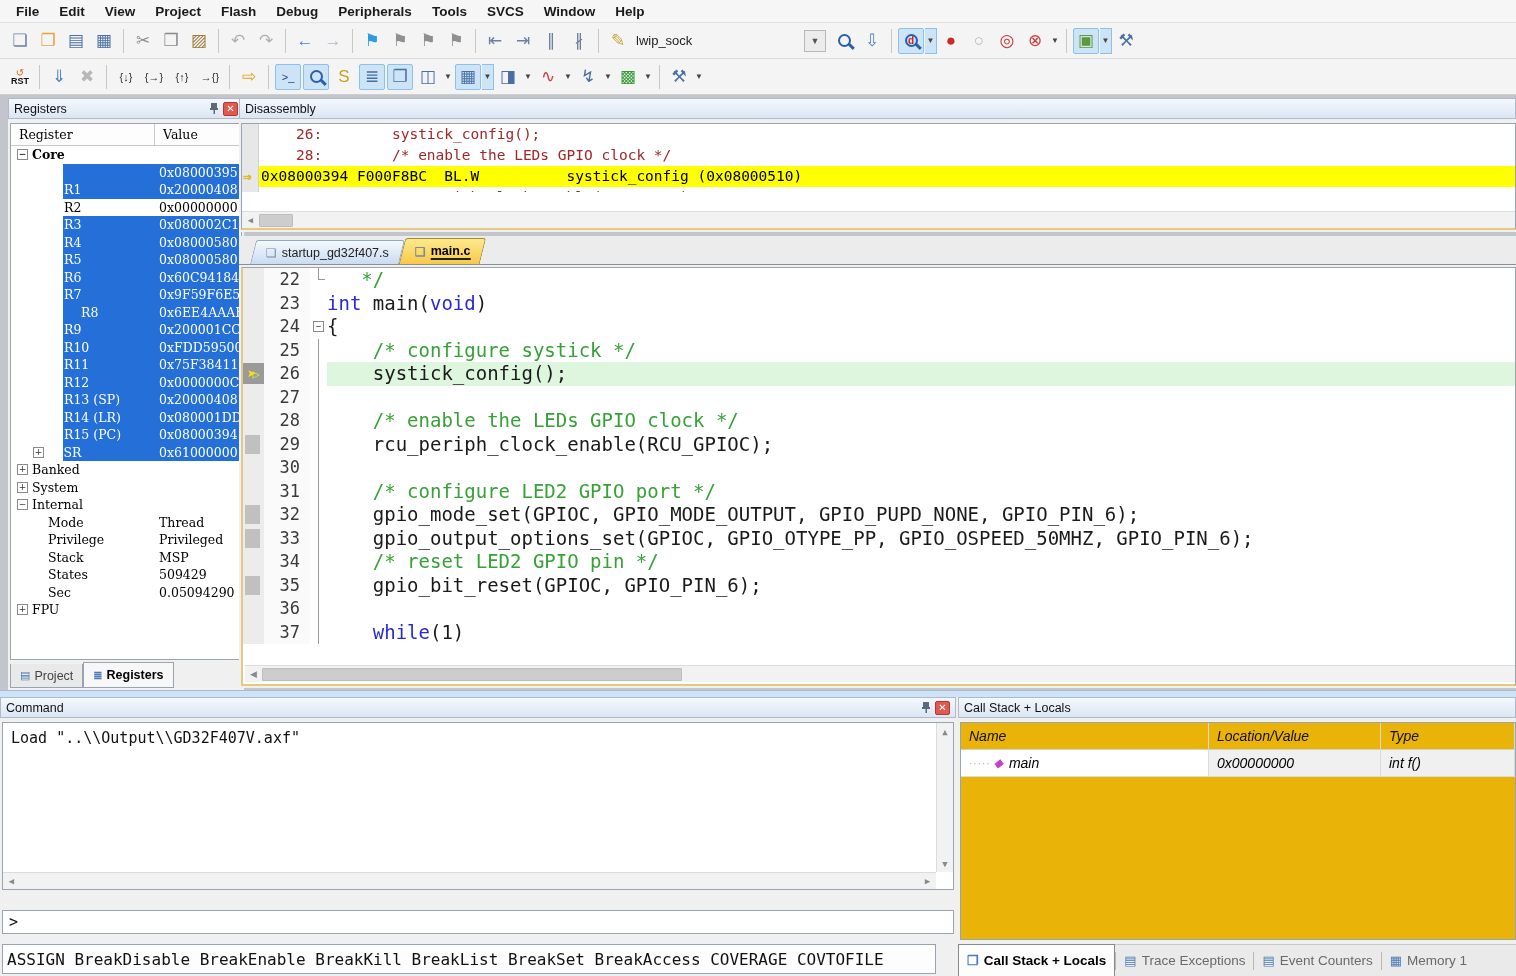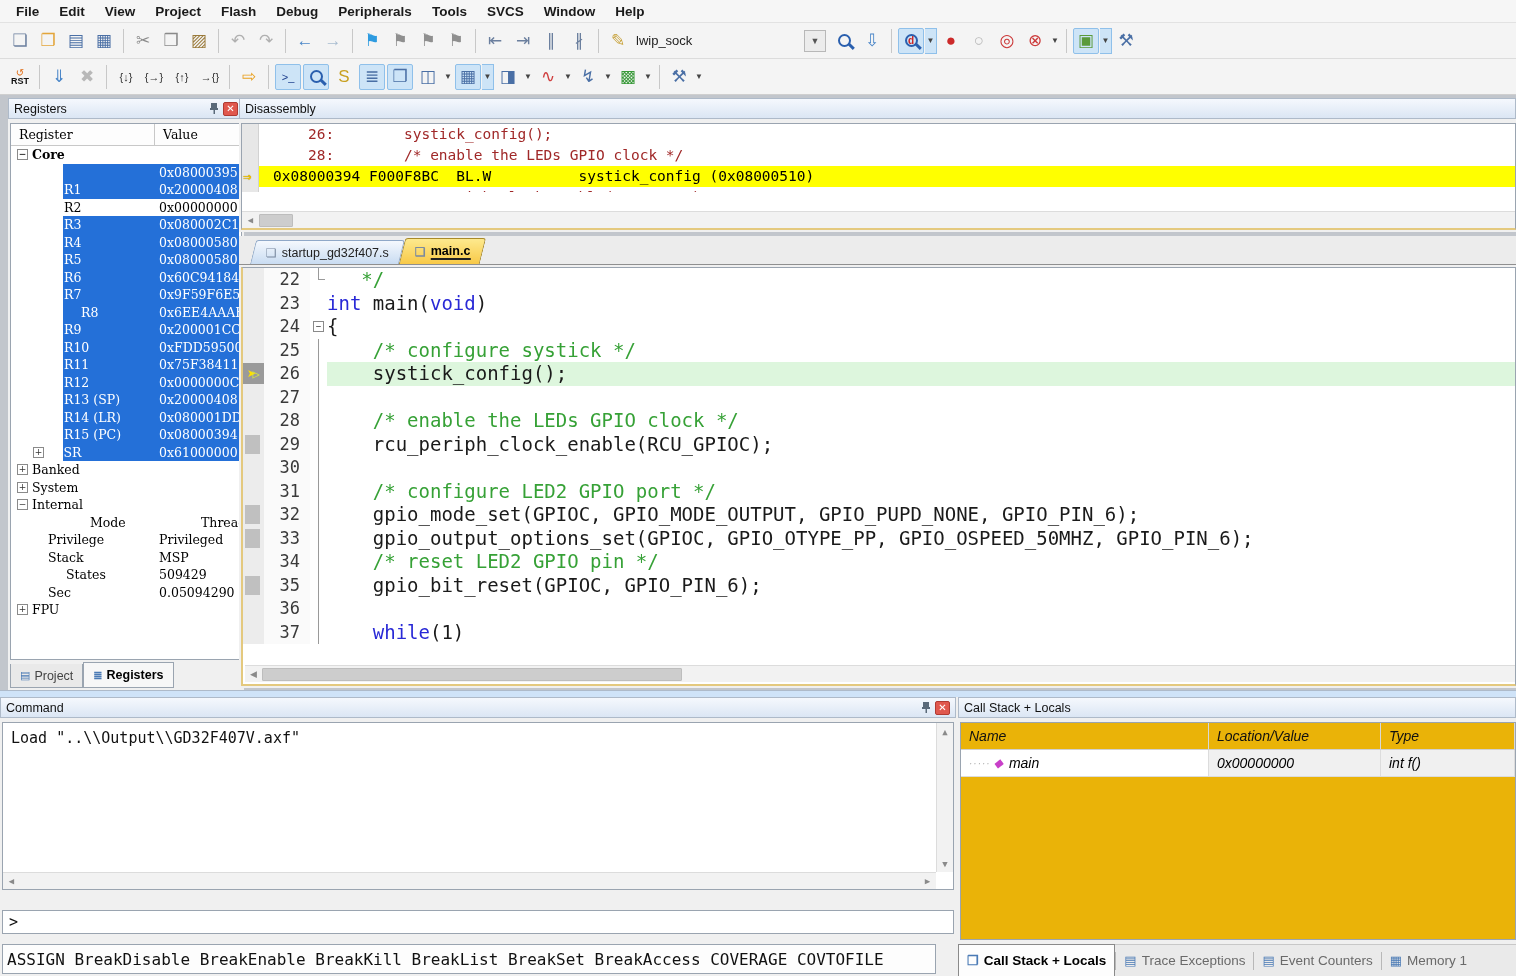--- a/index.html
+++ b/index.html
@@ -67,21 +67,21 @@
              background:#e9e9e9; color:#444; height:24px; }
   .reg-tab.active { background:#f7f7f7; color:#000; font-weight:700; height:26px; border-top:1px solid #9aa4b0; }
   .tab-mini-ic { font-size:11px; color:#4a7ab5; }
 
   
   #disasm-panel { position:absolute; left:239px; top:98px; width:1277px; height:134px; background:#f0f0f0; }
   .dis-body { position:absolute; left:2px; top:25px; right:0; bottom:2px; background:#fff; border:1px solid #9aa4b0;
               border-bottom:2px solid #e4c97e; overflow:hidden; font-family:"DejaVu Sans Mono", monospace; font-size:14.5px; }
   .dis-line { height:21px; line-height:21px; white-space:pre; display:flex; }
   .dis-margin { width:17px; flex:none; background:#e7e7e7; border-right:1px solid #d2d2d2; position:relative; }
-  .dis-text { padding-left:14px; }
+  .dis-text { padding-left:2px; }
   .dis-line.src .dis-text { color:#a02828; }
   .dis-line.pc  { }
   .dis-line.pc .dis-text { background:#ffff00; color:#000; flex:1; }
   .dis-line.pc .dis-margin { background:#e7e7e7; }
   .pc-arrow { position:absolute; left:1px; top:3px; color:#f4c400; font-size:14px; font-weight:700;
               text-shadow:0 0 1px #8a7000; line-height:14px;}
   .dis-clip { height:5px; overflow:hidden; }
   .hscroll { position:absolute; left:0; right:0; bottom:0; height:17px; background:#f2f2f2; border-top:1px solid #dcdcdc;
              display:flex; align-items:center; }
   .hs-arrow { width:17px; height:17px; display:flex; align-items:center; justify-content:center; color:#8a8a8a; font-size:9px; }
@@ -477,36 +477,36 @@
             <span class="reg-name">Banked</span>
           </div>
           <div class="reg-row" style="padding-left: 6px;">
             <div class="expander">+</div>
             <span class="reg-name">System</span>
           </div>
           <div class="reg-row" style="padding-left: 6px;">
             <div class="expander">−</div>
             <span class="reg-name">Internal</span>
           </div>
-          <div class="reg-row" style="padding-left: 22px; margin-left: 42px;">
+          <div class="reg-row" style="padding-left: 22px;">
             <span style="width: 15px; flex: 0 0 auto;"></span>
             <span class="reg-name">Mode</span>
             <span class="reg-val">Thread</span>
           </div>
           <div class="reg-row" style="padding-left: 22px;">
             <span style="width: 15px; flex: 0 0 auto;"></span>
             <span class="reg-name">Privilege</span>
             <span class="reg-val">Privileged</span>
           </div>
           <div class="reg-row" style="padding-left: 22px;">
             <span style="width: 15px; flex: 0 0 auto;"></span>
             <span class="reg-name">Stack</span>
             <span class="reg-val">MSP</span>
           </div>
-          <div class="reg-row" style="padding-left: 40px;">
+          <div class="reg-row" style="padding-left: 22px;">
             <span style="width: 15px; flex: 0 0 auto;"></span>
             <span class="reg-name">States</span>
             <span class="reg-val">509429</span>
           </div>
           <div class="reg-row" style="padding-left: 22px;">
             <span style="width: 15px; flex: 0 0 auto;"></span>
             <span class="reg-name">Sec</span>
             <span class="reg-val">0.05094290</span>
           </div>
           <div class="reg-row" style="padding-left: 6px;">

